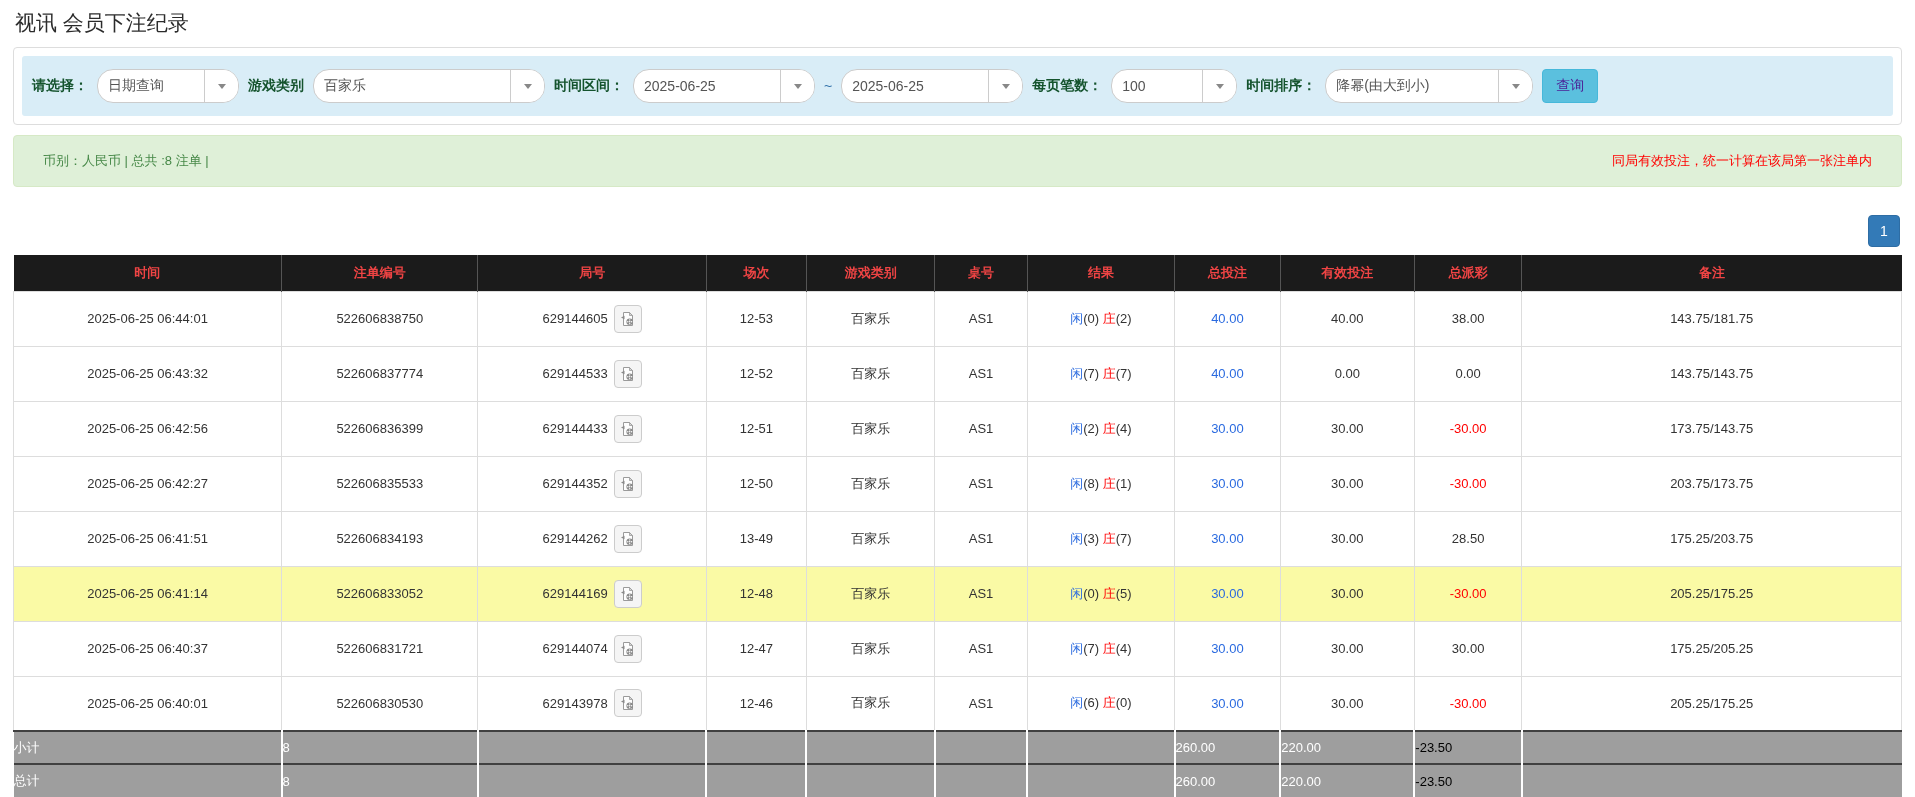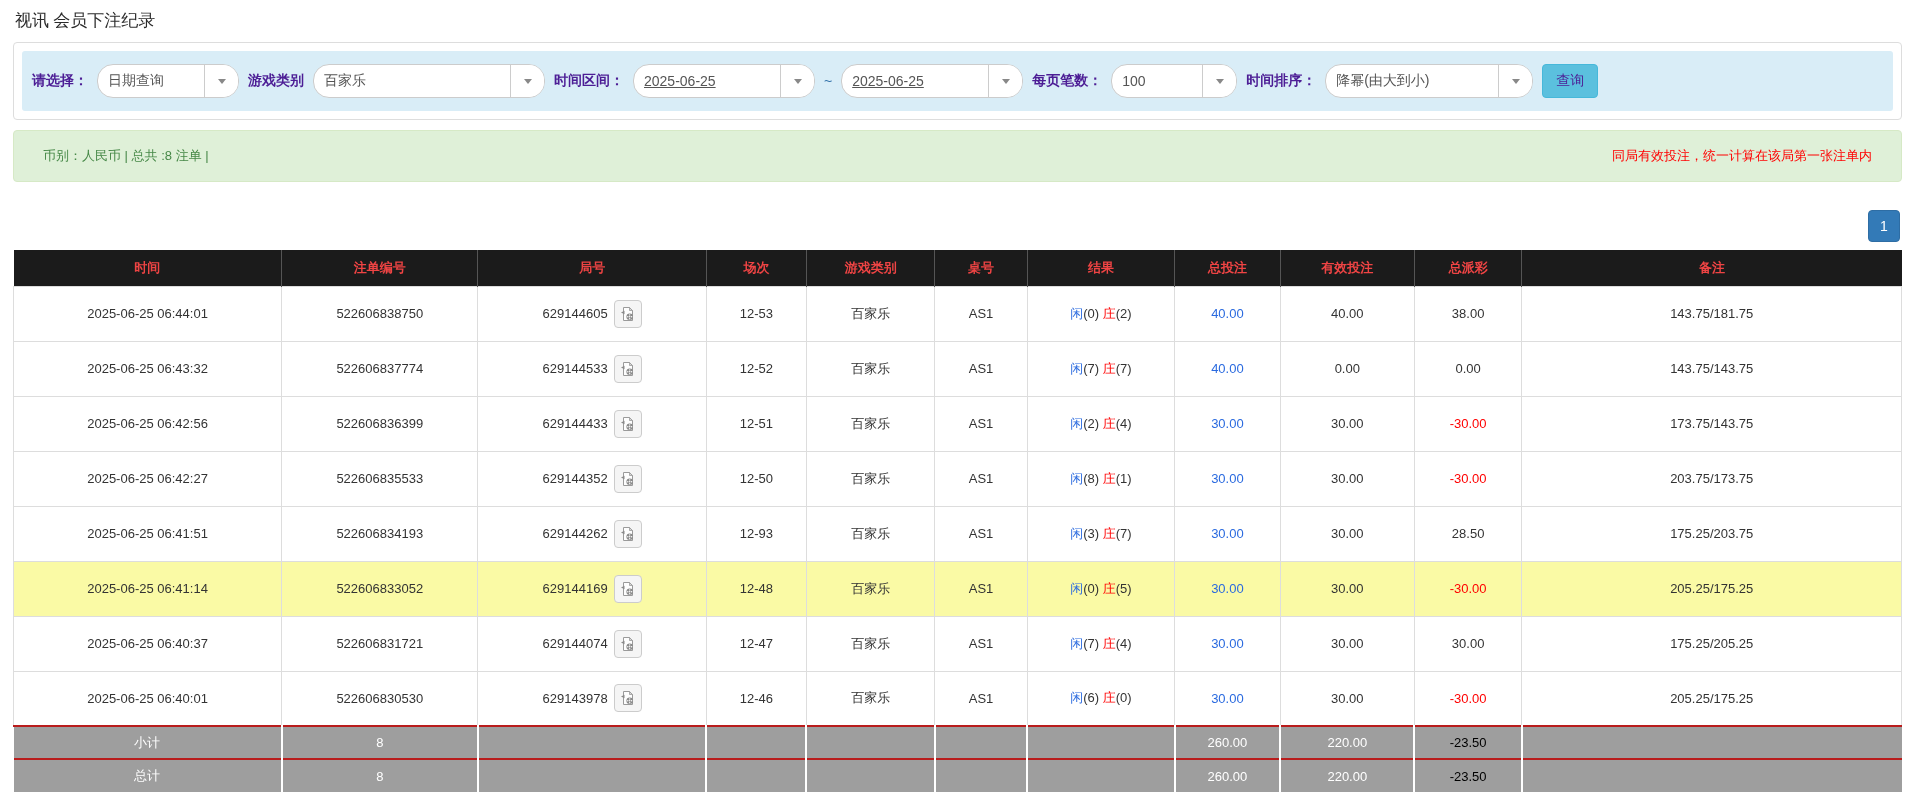--- a/index.html
+++ b/index.html
@@ -1,33 +1,33 @@
 <!DOCTYPE html>
 <html><head>
 <meta charset="utf-8">
 <style>
   * { box-sizing: border-box; margin: 0; padding: 0; }
   html, body { width: 1915px; height: 797px; background: #fff; overflow: hidden; }
   body { font-family: "Liberation Sans", "DejaVu Sans", sans-serif; color: #333; }
   .page { padding: 0 13px; }
 
-  .page-title { font-size: 17px; font-weight: 500; color: #2b2b2b; padding: 9px 2px 10px; font-family: Liberation Serif, serif; }
+  .page-title { font-size: 21px; font-weight: 500; color: #2b2b2b; padding: 9px 2px 10px; }
 
   
   .filter-panel { border: 1px solid #ddd; border-radius: 4px; background: #fff; padding: 8px; }
   .filter-bar { background: #d9edf7; border-radius: 3px; padding: 13px 10px; display: flex; align-items: center; gap: 9px; }
-  .f-label { color: #4c1d95; font-weight: bold; font-size: 14px; white-space: nowrap; }
+  .f-label { color: #14532d; font-weight: bold; font-size: 14px; white-space: nowrap; }
   .tilde { color: #3071a9; font-size: 14px; }
   .combo { display: inline-flex; height: 34px; background: #fff; border: 1px solid #ccc; border-radius: 16px; overflow: hidden; }
   .combo input { border: none; outline: none; padding: 0 10px; font-size: 14px; color: #555;
                  font-family: "Liberation Sans", "DejaVu Sans", sans-serif; background: transparent; }
   .caret-btn { width: 34px; border: none; border-left: 1px solid #ccc; background: #fff; cursor: pointer;
                display: flex; align-items: center; justify-content: center; }
   .caret { width: 0; height: 0; border-left: 4px solid transparent; border-right: 4px solid transparent; border-top: 5px solid #888; }
-  .w-select { width: 106px; } .w-game { width: 196px; } .w-date { width: 146px; text-decoration: underline; } .w-size { width: 90px; } .w-sort { width: 172px; }
+  .w-select { width: 106px; } .w-game { width: 196px; } .w-date { width: 146px; } .w-size { width: 90px; } .w-sort { width: 172px; }
   .query-btn { height: 34px; padding: 0 13px; background: #5bc0de; border: 1px solid #46b8da; border-radius: 4px;
                color: #4c1d95; font-size: 14px; cursor: pointer; font-family: "Liberation Sans", "DejaVu Sans", sans-serif; }
 
   
   .alert-bar { margin-top: 10px; background: #dff0d8; border: 1px solid #d6e9c6; border-radius: 4px;
                padding: 16px 29px; display: flex; justify-content: space-between; align-items: center; font-size: 13px; }
   .alert-left { color: #468847; }
   .alert-right { color: #ff0000; }
 
   
@@ -41,22 +41,22 @@
              border-right: 1px solid #555; }
   thead th:last-child { border-right: none; }
   tbody td { height: 55px; text-align: center; background: #fff; border: 1px solid #ddd; color: #333; }
   tbody tr.highlight td { background: #fafaa5; }
   .bet-link { color: #2a6adf; text-decoration: none; cursor: pointer; }
   .neg { color: #ff0000; }
   .res-player { color: #2a6adf; } .res-banker { color: #ff0000; } .res-score { color: #333; }
   .round-cell { display: inline-flex; align-items: center; gap: 6px; }
   .video-btn { width: 28px; height: 28px; background: #f5f5f5; border: 1px solid #ccc; border-radius: 4px;
                display: inline-flex; align-items: center; justify-content: center; cursor: pointer; }
-  tfoot td { height: 33px; background: #9e9e9e; color: #fff; text-align: center;
-             border-right: 2px solid #fff; border-top: 2px solid #b91c1c; }
+  tfoot td { height: 33px; background: #9e9e9e; color: #fff; text-align: left;
+             border-right: 2px solid #fff; border-top: 2px solid #404040; }
   tfoot td:last-child { border-right: none; }
   tfoot td.neg { color: #000000; }
 </style>
 </head>
 <body>
 
 <div class="page">
 
   <div class="page-title">视讯 会员下注纪录</div>
 
@@ -276,21 +276,21 @@
                   <path d="M1 6.5l3.5-1.8v3.6z" fill="#8a8a8a"></path>
                   <circle cx="9.7" cy="10.8" r="3.3" fill="#8a8a8a"></circle>
                   <circle cx="9.7" cy="10.8" r="0.8" fill="#fff"></circle>
                   <circle cx="9.7" cy="8.9" r="0.7" fill="#fff"></circle>
                   <circle cx="9.7" cy="12.7" r="0.7" fill="#fff"></circle>
                   <circle cx="7.8" cy="10.8" r="0.7" fill="#fff"></circle>
                   <circle cx="11.6" cy="10.8" r="0.7" fill="#fff"></circle>
                 </svg>
               </button>
             </span></td>
-          <td>12-93</td>
+          <td>13-49</td>
           <td>百家乐</td>
           <td>AS1</td>
           <td><span class="res-player">闲</span><span class="res-score">(3)</span> <span class="res-banker">庄</span><span class="res-score">(7)</span></td>
           <td><a class="bet-link">30.00</a></td>
           <td>30.00</td>
           <td>28.50</td>
           <td>175.25/203.75</td>
         </tr>
         <tr class="highlight">
           <td>2025-06-25 06:41:14</td>

